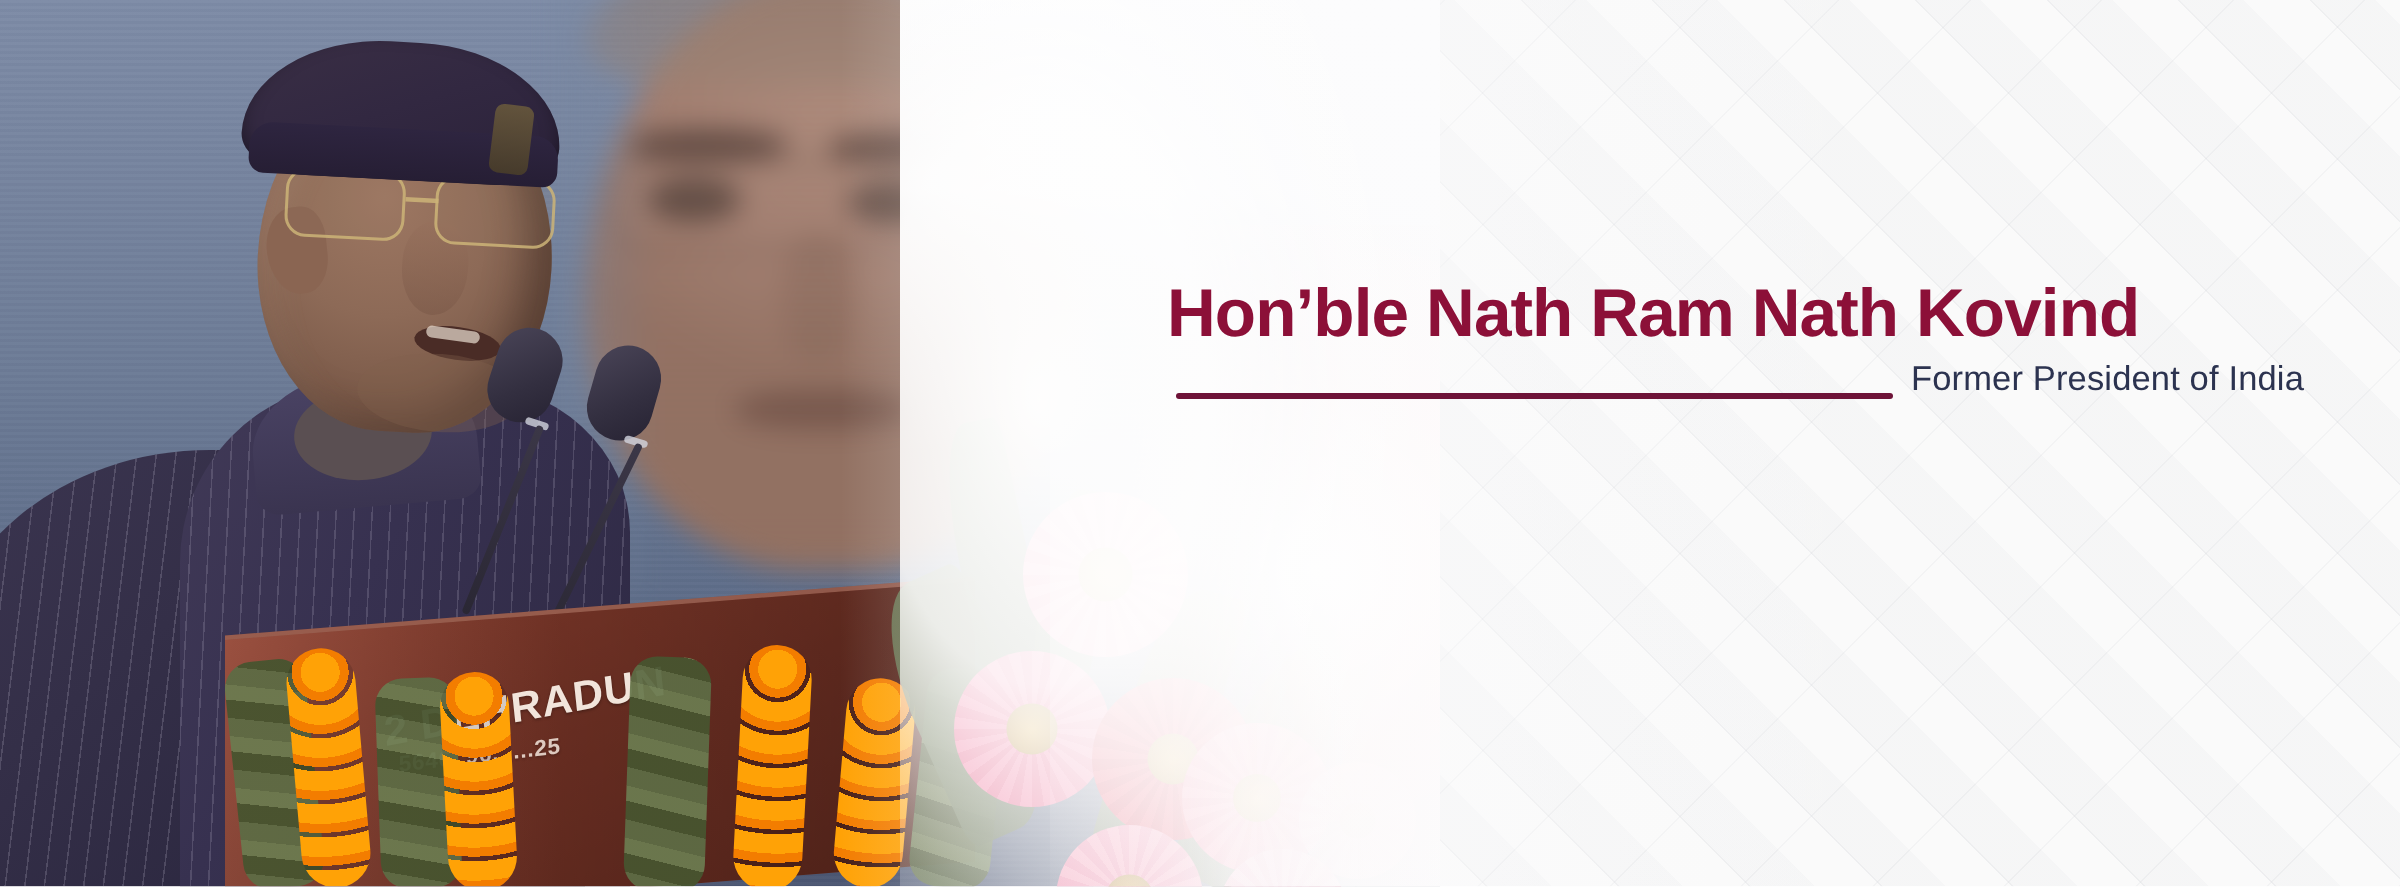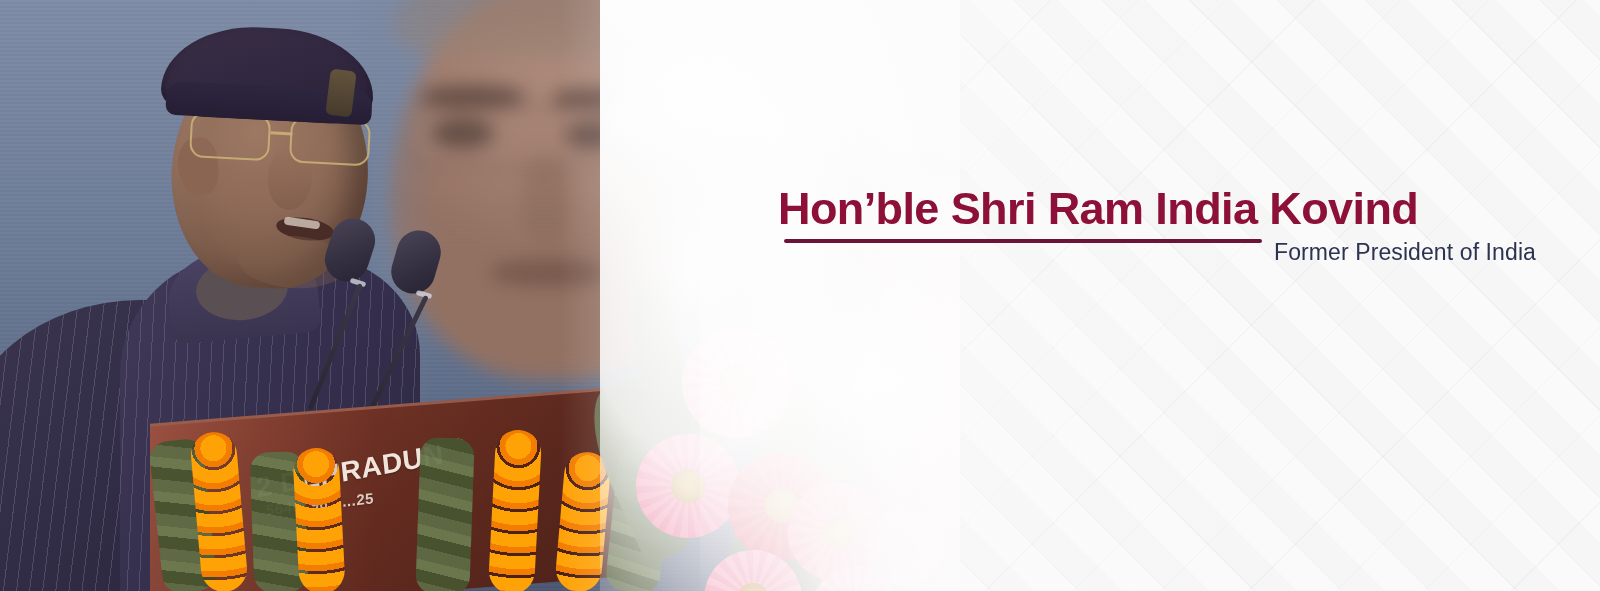--- a/index.html
+++ b/index.html
@@ -405,21 +405,21 @@
     font-size:45px;
     font-weight:700;
     color:#8c1038;
     letter-spacing:-0.6px;
     line-height:1.04;
     white-space:nowrap;
     margin:0 0 2px 0;
   }
   .subrow{
     display:flex;
-    align-items:flex-start;
+    align-items:flex-end;
     gap:12px;
     margin:6px 0 0 6px;
     width:752px;
   }
   .rule{
     flex:1 1 auto;
     height:4px;
     background:#6e1338;
     border-radius:2px;
   }
@@ -560,21 +560,21 @@
     </div>
 
     <div class="fade-bouquet-top"></div>
     <div class="fade-right"></div>
     <div class="glow"></div>
   </div>
 
   <div class="bg-soft-white"></div>
 
   <div class="content">
-    <h1 class="headline">Hon’ble Shri Ram India Kovind</h1>
+    <h1 class="headline">Hon’ble Nath Ram Nath Kovind</h1>
 
     <div class="subrow">
       <span class="rule"></span>
       <span class="subtitle">Former President of India</span>
     </div>
 
   </div>
 
 </div>
 

